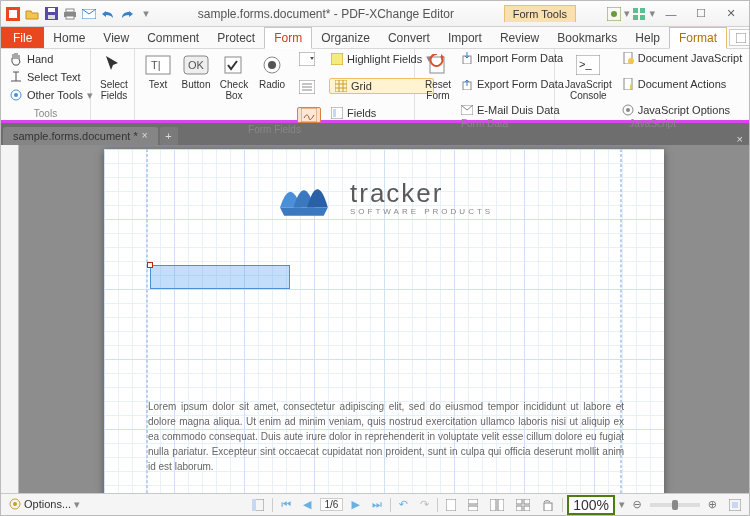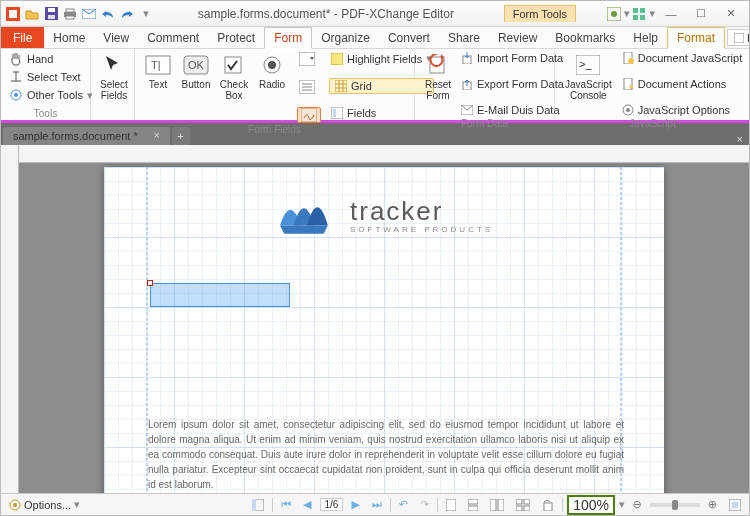--- a/index.html
+++ b/index.html
@@ -21,41 +21,41 @@
 .ribbon{height:74px;background:#fcfcfc;border-bottom:3px solid #d946ef;display:flex}
 .rgroup{border-right:1px solid #e0e0e0;padding:2px 6px 0 6px;display:flex;flex-direction:column}
 .rgroup-body{flex:1;display:flex;gap:4px;align-items:flex-start}
 .rgroup-label{text-align:center;font-size:10px;color:#888;padding:1px 0}
 .rbtn{display:flex;flex-direction:column;align-items:center;gap:2px;padding:2px 4px;min-width:34px}
 .rbtn .ic{width:28px;height:24px;display:flex;align-items:center;justify-content:center}
 .rbtn .lb{font-size:10px;text-align:center;line-height:1.1}
 .rsmall{display:flex;align-items:center;gap:4px;padding:1px 2px;font-size:11px;white-space:nowrap}
 .rstack{display:flex;flex-direction:column;gap:12px}
 .tabstrip{height:22px;background:#6e6e6e;display:flex;align-items:flex-end;padding-left:2px}
-.dtab{background:#858585;color:#fff;padding:3px 10px;font-size:11px;display:flex;align-items:flex-start;gap:16px;border-top-left-radius:3px;border-top-right-radius:3px}
+.dtab{background:#858585;color:#fff;padding:3px 10px;font-size:11px;display:flex;align-items:flex-start;gap:4px;border-top-left-radius:3px;border-top-right-radius:3px}
 .dtab .x{color:#ddd;font-size:10px}
 .plus{width:18px;height:18px;background:#7a7a7a;color:#ddd;display:flex;align-items:center;justify-content:center;margin-left:2px;border-radius:2px}
 .tabstrip .close-all{margin-left:auto;color:#ddd;padding:0 6px}
 .workspace{position:relative;height:348px;background:#8d8d8d;display:flex}
 .rulerV{width:18px;background:#f4f4f4;border-right:1px solid #bbb}
-.main{flex:1;display:flex;flex-direction:column}
+.main{flex:1;display:flex;flex-direction:row}
 .rulerH{height:18px;background:#f4f4f4;border-bottom:1px solid #bbb}
 .canvas{flex:1;overflow:hidden;position:relative;background:#8d8d8d;display:flex;justify-content:center;padding-top:4px}
 .page{width:560px;height:560px;background:#fff;box-shadow:0 2px 8px rgba(0,0,0,.4);position:relative;background-image:linear-gradient(#e8f0fa 1px,transparent 1px),linear-gradient(90deg,#e8f0fa 1px,transparent 1px);background-size:14px 14px}
 .page::before{content:"";position:absolute;inset:0;background-image:linear-gradient(#d0e0f5 1px,transparent 1px),linear-gradient(90deg,#d0e0f5 1px,transparent 1px);background-size:70px 70px;pointer-events:none}
 .margin-guide{position:absolute;border:1px dashed #b8d0f0;pointer-events:none}
 .logo{position:absolute;top:22px;left:170px;display:flex;align-items:center;gap:12px}
 .logo svg{width:64px;height:52px}
 .logo .txt{font-size:26px;color:#5a5a5a;letter-spacing:2px;font-weight:400}
 .logo .sub{font-size:8px;color:#888;letter-spacing:3px;text-align:right;margin-top:-2px}
 .formfield{position:absolute;top:116px;left:46px;width:140px;height:24px;background:rgba(80,160,240,.35);border:1px solid #4a90d8}
 .handle{position:absolute;width:6px;height:6px;border:1px solid #c02020;background:#fff}
 .para{position:absolute;left:44px;right:40px;font-size:10px;color:#666;text-align:justify;line-height:1.5}
 .status{position:absolute;bottom:0;left:0;right:0;height:22px;background:#f5f5f5;border-top:1px solid #c8c8c8;display:flex;align-items:center;padding:0 4px;gap:4px}
-.sbtn{padding:0 4px;color:#777;display:flex;align-items:center;gap:3px}
+.sbtn{padding:0 4px;color:#777;display:flex;align-items:flex-start;gap:3px}
 .pgbox{border:1px solid #ccc;padding:0 4px;background:#fff;font-size:10px}
 .zoom{border:2px solid #4d7c0f;padding:0 4px;background:#fff;font-size:14px}
 .sep{width:1px;height:14px;background:#ccc}
 svg{display:block}
 .hl-active{background:#fff3d0;border:1px solid #f0c060;padding:1px 5px;border-radius:2px}
 .hl-selected{background:#fde0cc;border:1px solid #e08040;padding:0 3px;border-radius:2px}
 </style>
 </head>
 <body>
 
@@ -132,21 +132,21 @@
 
 <div class="menubar">
   <div class="mtab file">File</div>
   <div class="mtab">Home</div>
   <div class="mtab">View</div>
   <div class="mtab">Comment</div>
   <div class="mtab">Protect</div>
   <div class="mtab active">Form</div>
   <div class="mtab">Organize</div>
   <div class="mtab">Convert</div>
-  <div class="mtab">Share</div>
+  <div class="mtab">Import</div>
   <div class="mtab">Review</div>
   <div class="mtab">Bookmarks</div>
   <div class="mtab">Help</div>
   <div class="mtab format">Format</div>
   <div class="mspacer"></div>
   <div class="findbox">
       <svg width="10" height="10">
         <rect width="10" height="10" fill="none" stroke="#888"></rect>
       </svg>
       <span>Find...</span>

